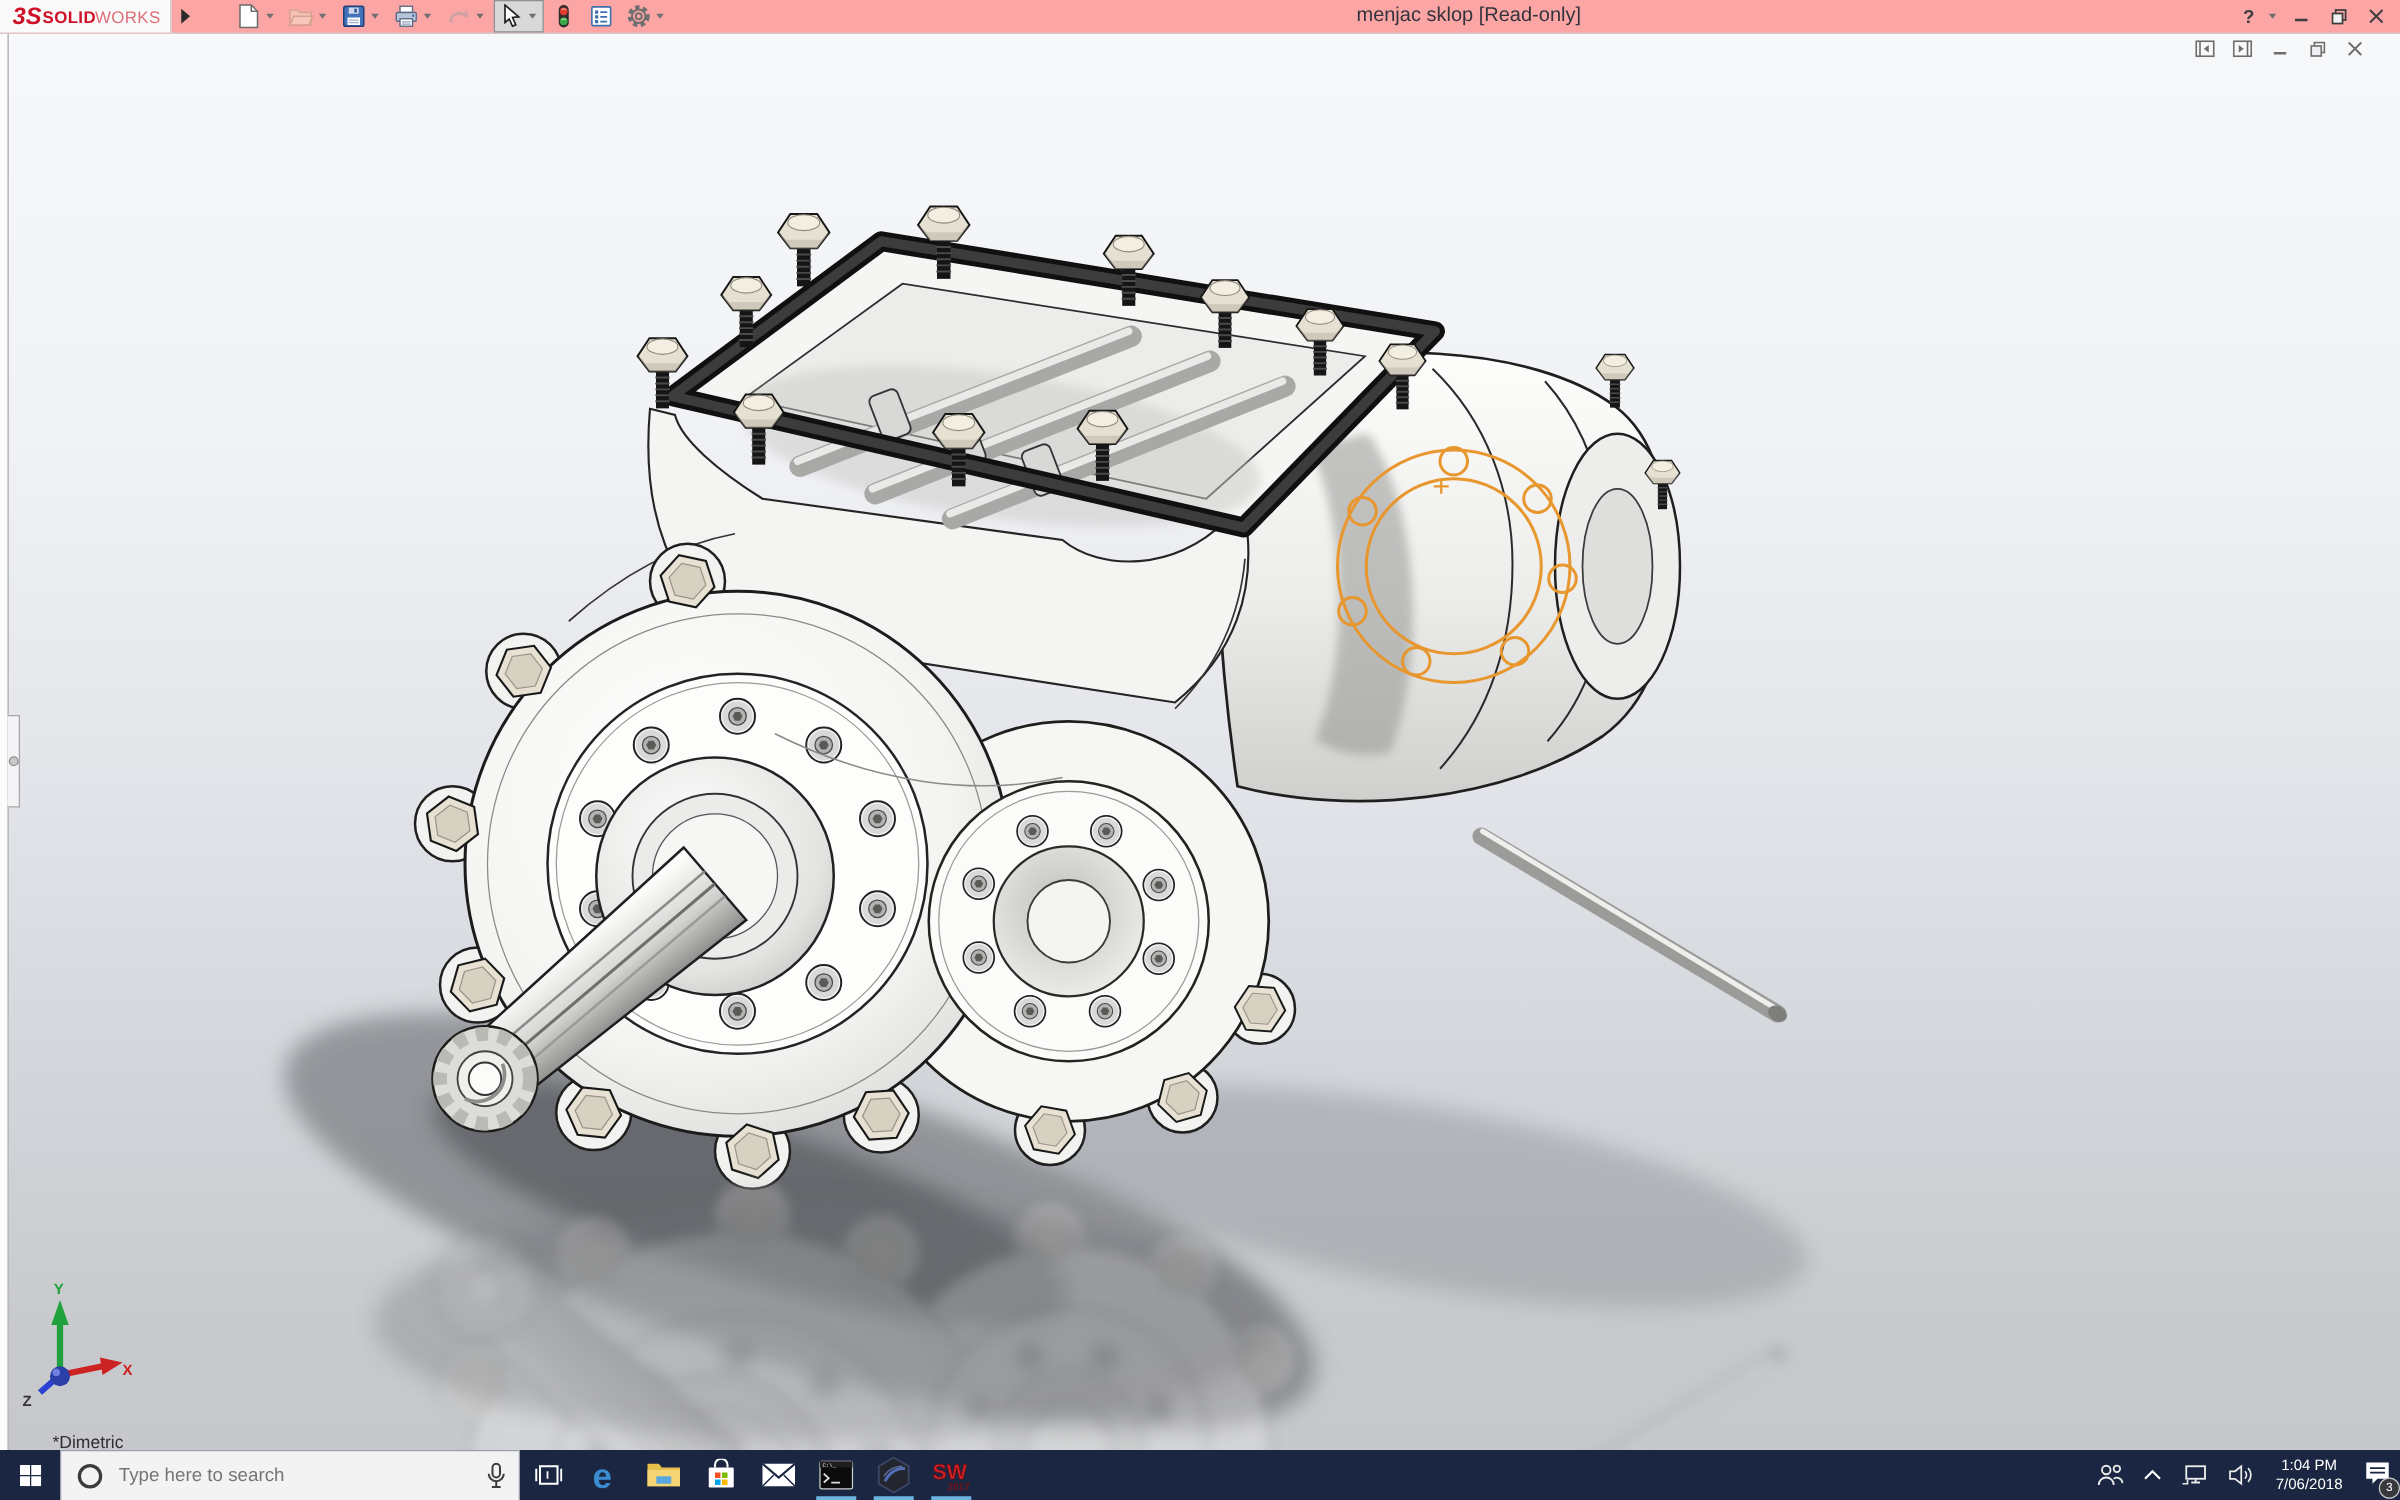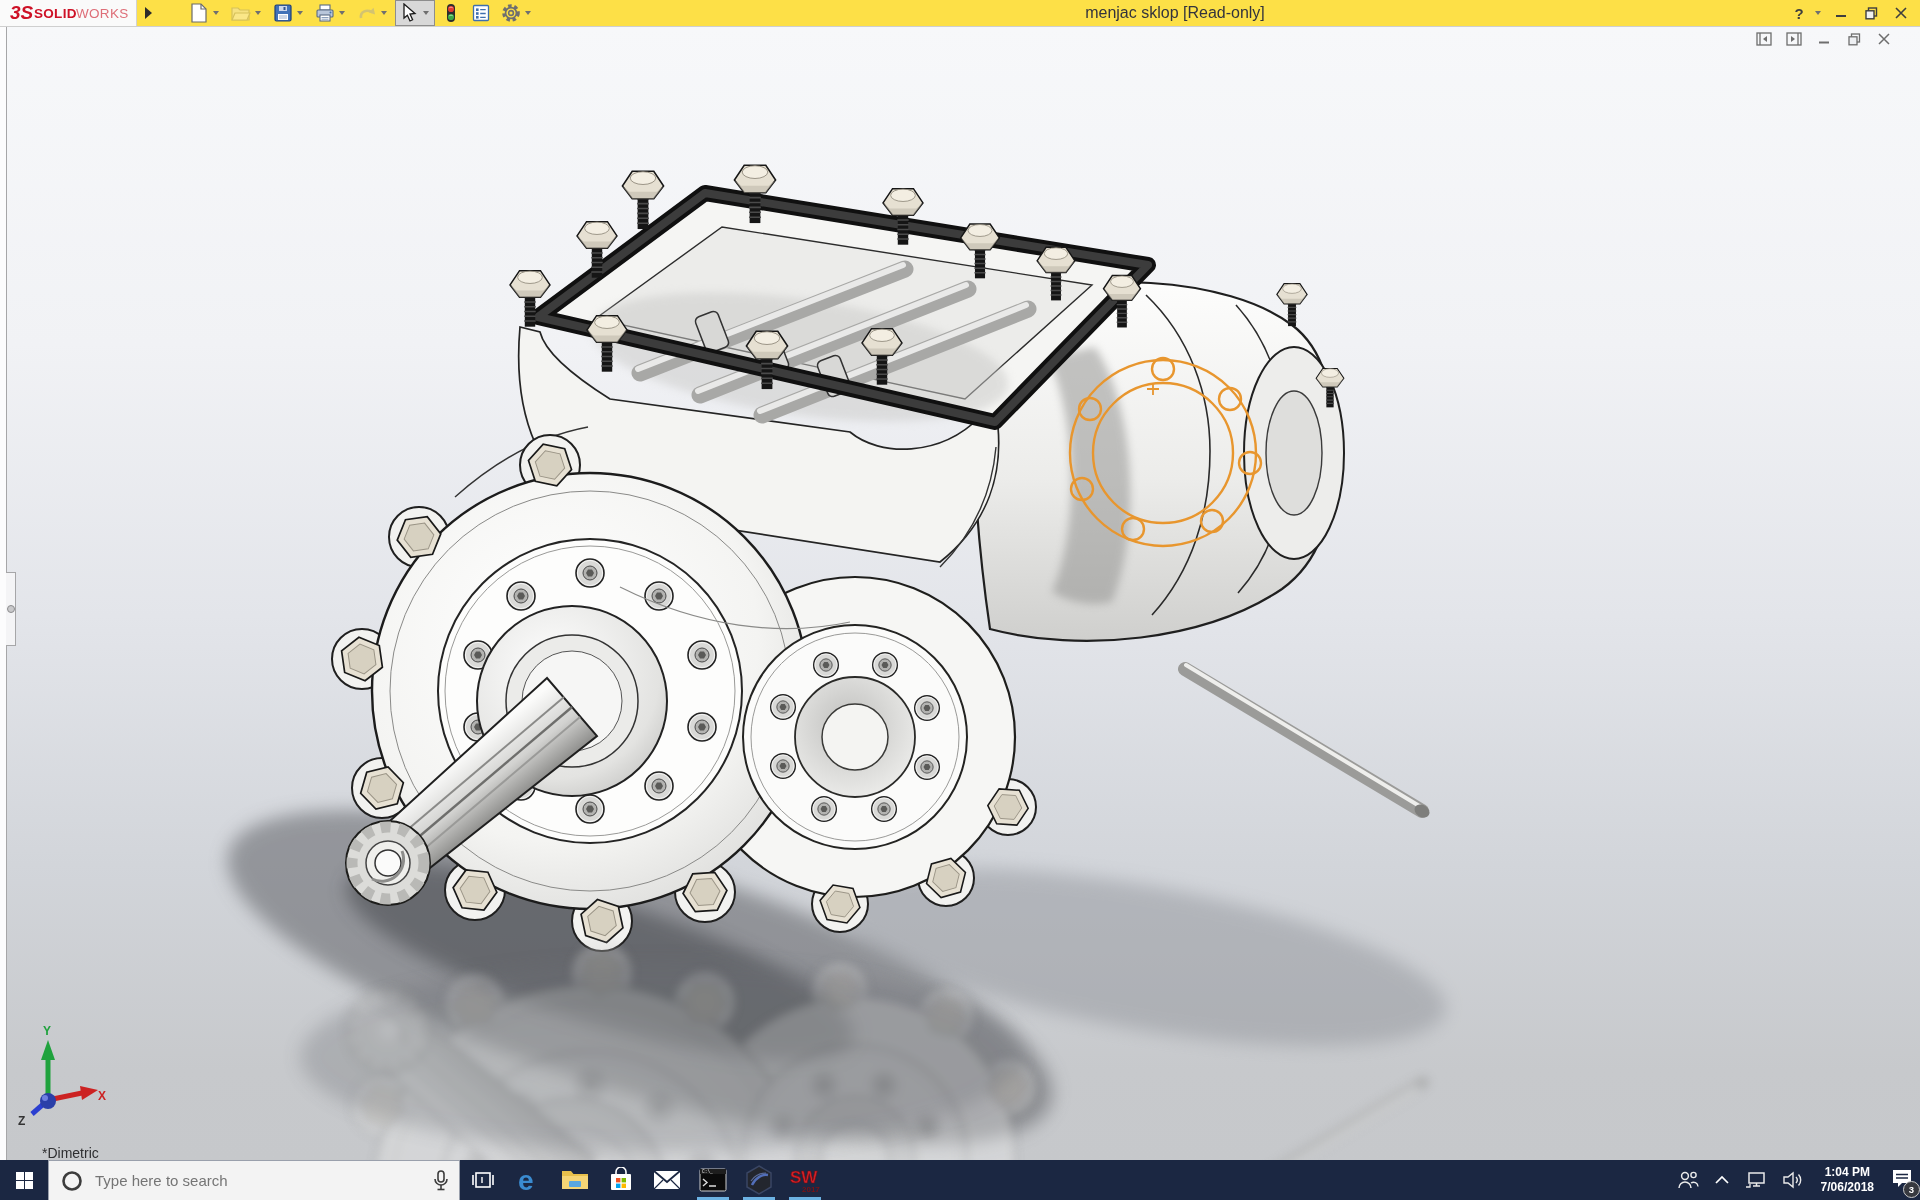--- a/index.html
+++ b/index.html
@@ -1,20 +1,20 @@
 <!DOCTYPE html>
 <html><head>
 <meta charset="utf-8">
 <style>
   html,body{margin:0;padding:0;width:1920px;height:1200px;overflow:hidden;
     font-family:"Liberation Sans",sans-serif;-webkit-font-smoothing:antialiased;}
   .app{position:relative;width:1920px;height:1200px;background:#e9eaec;}
 
   
-  .titlebar{position:absolute;top:0;left:0;width:100%;height:26px;background:#fde047;
+  .titlebar{position:absolute;top:0;left:0;width:100%;height:26px;background:#fca5a5;
     border-bottom:1px solid #cfcfcf;display:flex;align-items:center;z-index:30;}
   .logo{display:flex;align-items:center;height:26px;padding:0 8px 0 10px;background:#fafafa;
     border-right:1px solid #d2d2d2;}
   .logo svg{display:block;}
   .logo-expand{width:18px;height:20px;display:flex;align-items:center;justify-content:center;margin:0 6px 0 2px;}
   .logo-expand svg{display:block;}
   .tools{display:flex;align-items:center;gap:2px;margin-left:22px;}
   .tool{display:flex;align-items:center;height:24px;padding:0 2px;border:1px solid transparent;}
   .tool .ic{width:22px;height:22px;display:flex;align-items:center;justify-content:center;}
   .tool.disabled .ic{opacity:.45;}
@@ -42,29 +42,29 @@
     border:1px solid #a6a6a8;border-left:none;display:flex;align-items:center;justify-content:center;}
   .splitter-dot{width:6px;height:6px;border-radius:50%;background:#c9c9cb;border:1px solid #8d8d8f;}
   .model-svg{position:absolute;left:0;top:0;}
   .triad{position:absolute;left:10px;bottom:34px;}
   .orient-label{position:absolute;left:42px;bottom:-1px;font-size:14px;font-weight:normal;color:#2e2e30;}
 
   
   .taskbar{position:absolute;left:0;bottom:0;width:1920px;height:40px;background:#1b2742;
     display:flex;align-items:stretch;z-index:40;}
   .tb-start{width:48px;display:flex;align-items:center;justify-content:center;}
-  .tb-search{width:412px;background:#f3f3f3;border:1px solid #9aa0ac;border-bottom:none;
+  .tb-search{width:368px;background:#f3f3f3;border:1px solid #9aa0ac;border-bottom:none;
     display:flex;align-items:center;padding:0 10px 0 12px;box-sizing:border-box;}
   .tb-search input{flex:1;border:none;outline:none;background:transparent;font-size:15px;
     color:#444;font-family:"Liberation Sans",sans-serif;margin-left:10px;}
   .tb-icons{display:flex;align-items:stretch;}
   .tb-app{position:relative;width:46px;display:flex;align-items:center;justify-content:center;}
   .tb-app .runline{position:absolute;left:7px;right:7px;bottom:0;height:3px;background:#6cb2e3;}
   .tb-spacer{flex:1;}
-  .tray{display:flex;align-items:stretch;font-weight:bold;}
+  .tray{display:flex;align-items:stretch;}
   .tray-item{display:flex;align-items:center;justify-content:center;padding:0 7px;}
   .tray-clock{display:flex;flex-direction:column;align-items:center;justify-content:center;
     color:#ffffff;font-size:12px;line-height:15px;padding:0 10px;text-align:center;}
   .badge-wrap{position:relative;}
   .badge{position:absolute;right:-7px;bottom:-6px;width:15px;height:15px;border-radius:50%;
     background:#37393f;border:1px solid #c9c9c9;color:#fff;font-size:9.5px;display:flex;
     align-items:center;justify-content:center;}
 </style>
 </head>
 <body>

